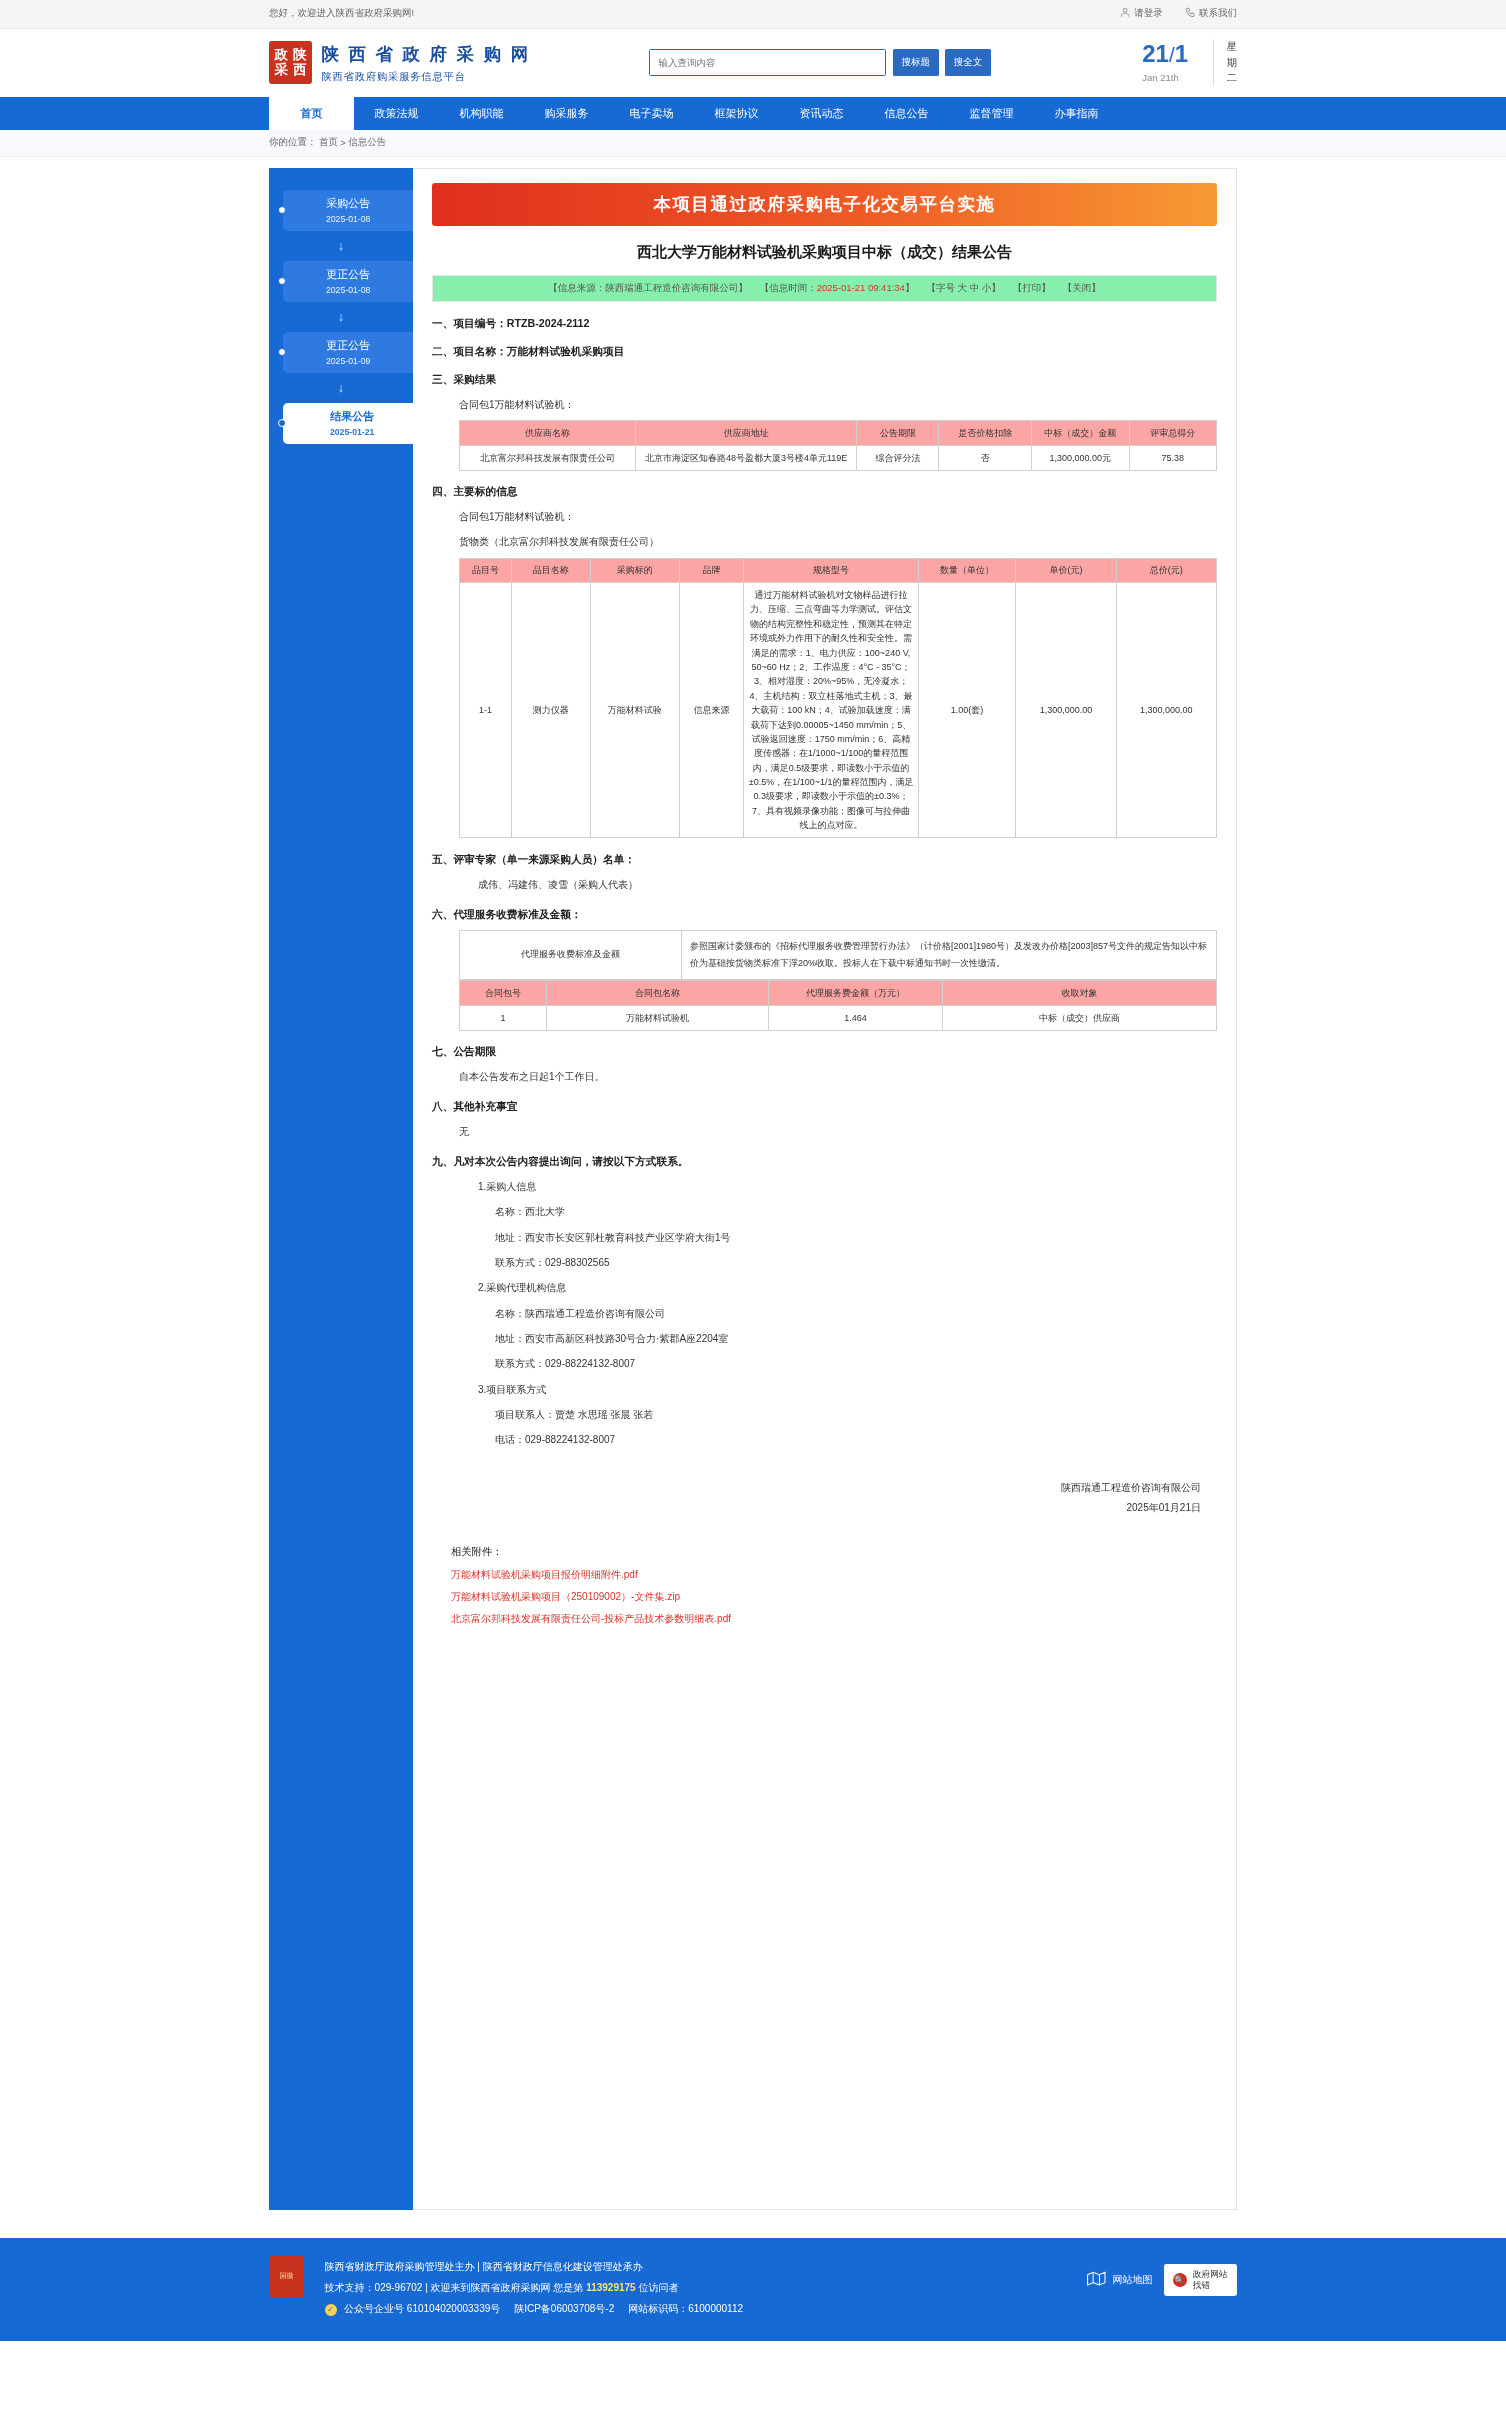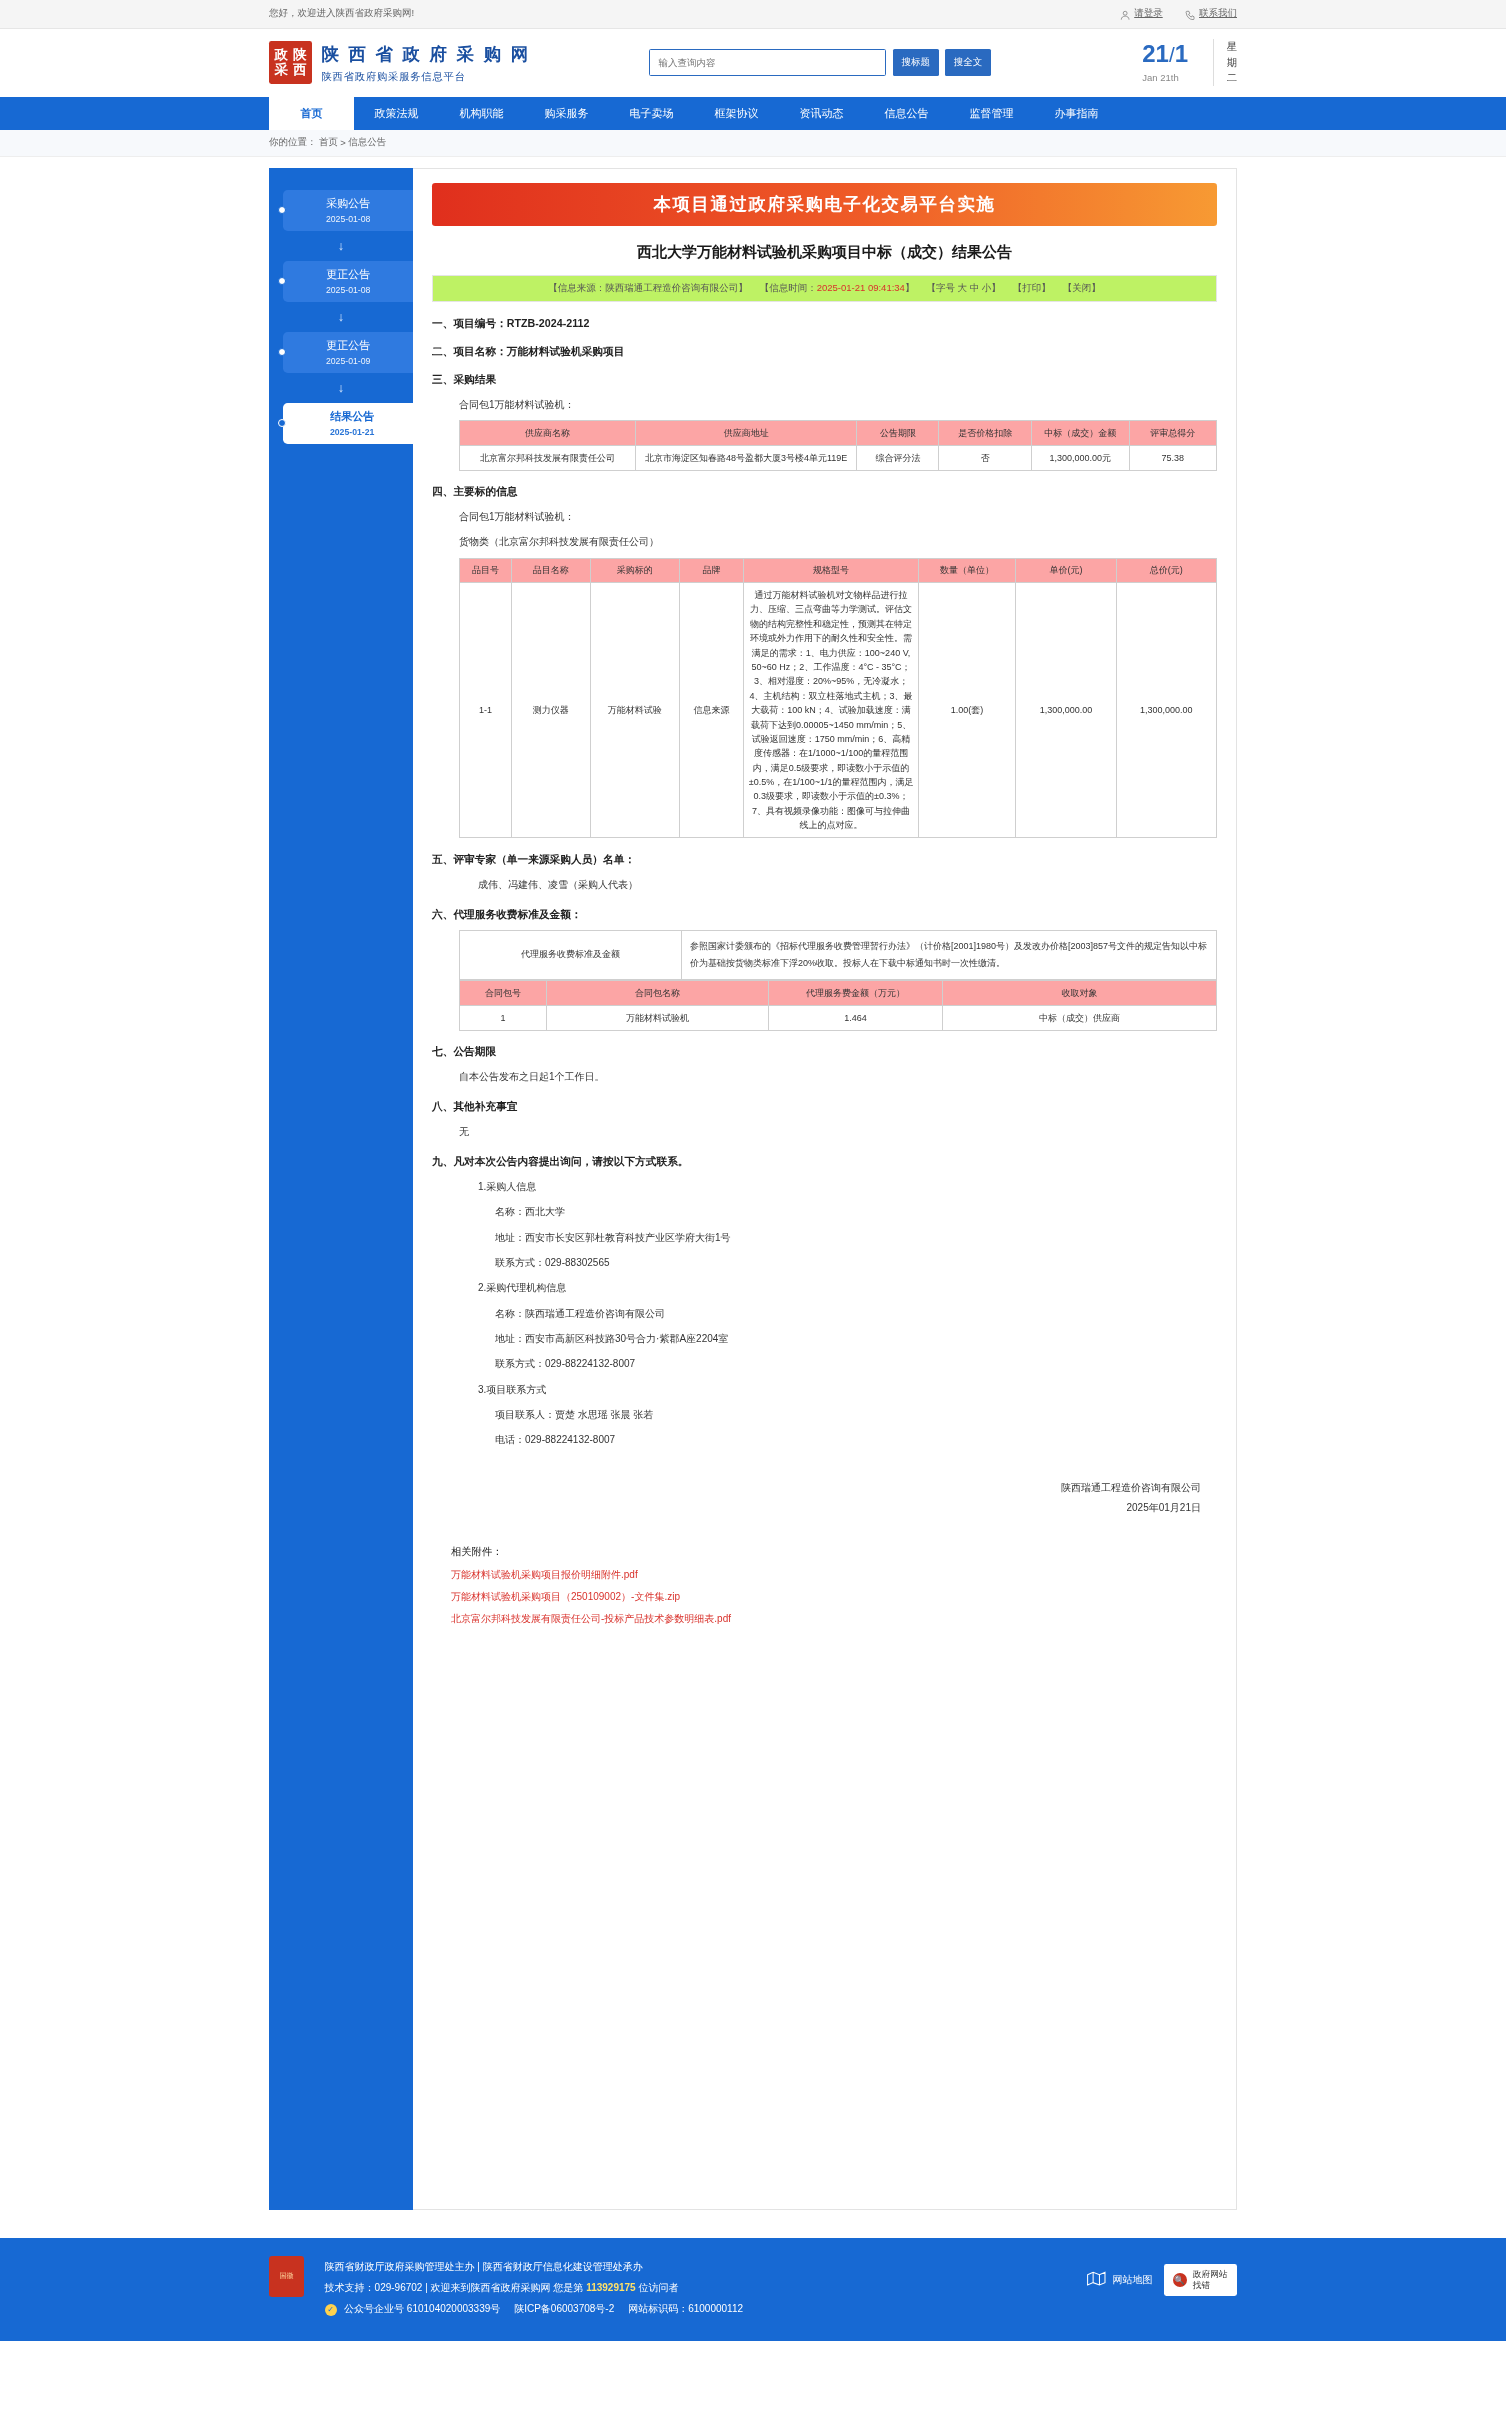--- a/index.html
+++ b/index.html
@@ -17,21 +17,21 @@
   .topbar {
     height: 28.5px;
     background: #f5f5f5;
     border-bottom: 0.8px solid #e6e6e6;
     display:flex; align-items:center;
     padding: 0 269px;
     font-size: 9.5px;
     color:#666;
   }
   .topbar .welcome { flex: 1; }
-  .topbar .tlink { display:flex; align-items:flex-end; gap:4px; margin-left:22px; color:#666;text-decoration:underline; }
+  .topbar .tlink { display:flex; align-items:flex-start; gap:4px; margin-left:22px; color:#666; }
   .topbar .tlink svg { display:block; }
 
   
   .header {
     height: 68px;
     display:flex; align-items:center;
     padding: 0 269px;
     background:#fff;
   }
   .logo-wrap { display:flex; align-items:center; gap:9.5px; }
@@ -111,21 +111,21 @@
 
   .banner {
     height: 43px; border-radius:3.2px; display:flex; align-items:center; justify-content:center;
     background: linear-gradient(90deg,#e02f1d 0%, #ef5b27 55%, #f79a33 100%);
     color:#fff; font-size:17.4px; font-weight:bold; letter-spacing:1.6px;
     margin-bottom: 17.4px;
   }
   h1.doc-title { font-size:15px; text-align:center; margin: 4.7px 0 12.7px; color:#1a1a1a; font-weight:bold;}
 
   .meta-bar {
-    background:#bef264; border:0.8px solid #e5e5e5; font-size:9.5px; color:#555;
+    background:#86efac; border:0.8px solid #e5e5e5; font-size:9.5px; color:#555;
     text-align:center; padding:6.3px 4.7px; margin-bottom:10px;
   }
   .meta-bar .time { color:#d9322c; }
   .meta-bar .sep { margin:0 4.7px; }
 
   .sec-title { font-size:10.7px; font-weight:bold; color:#222; margin:14.2px 0 8px; }
   .para { font-size:10px; color:#333; margin:6.3px 0 6.3px 27px; line-height:1.9; }
   .para.indent2 { margin-left:46px; }
   .para.indent3 { margin-left:63px; }
 

